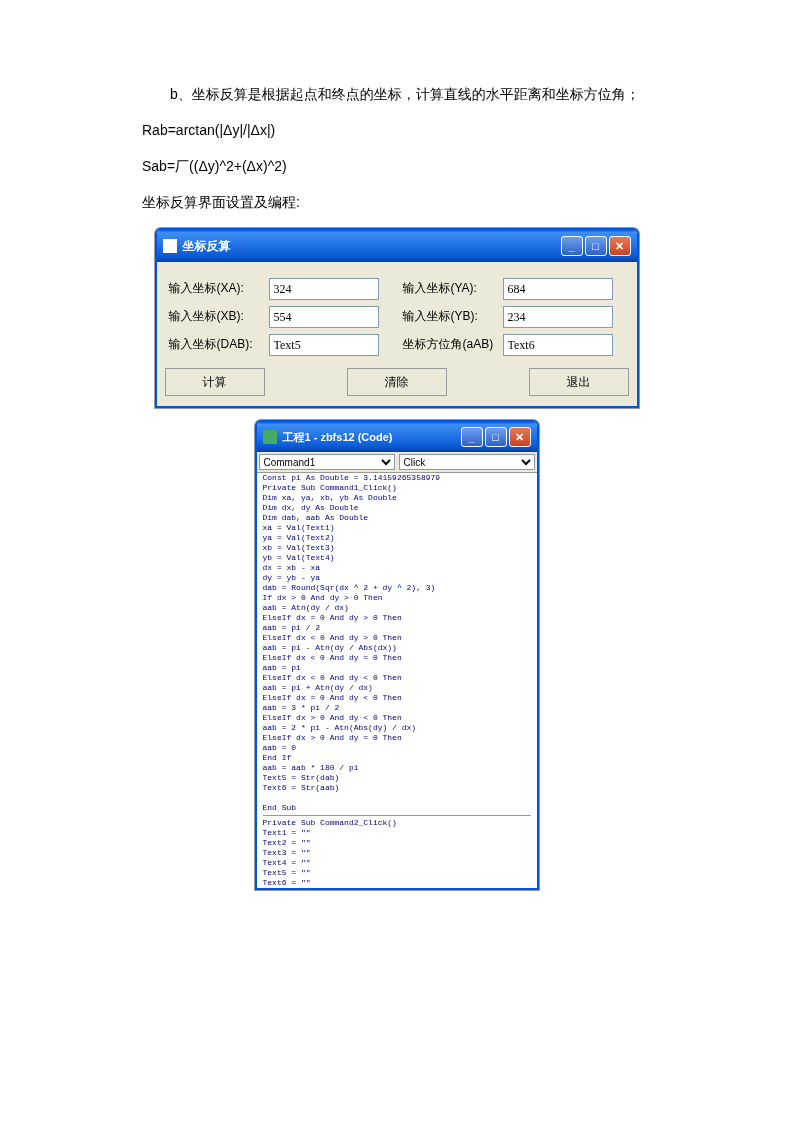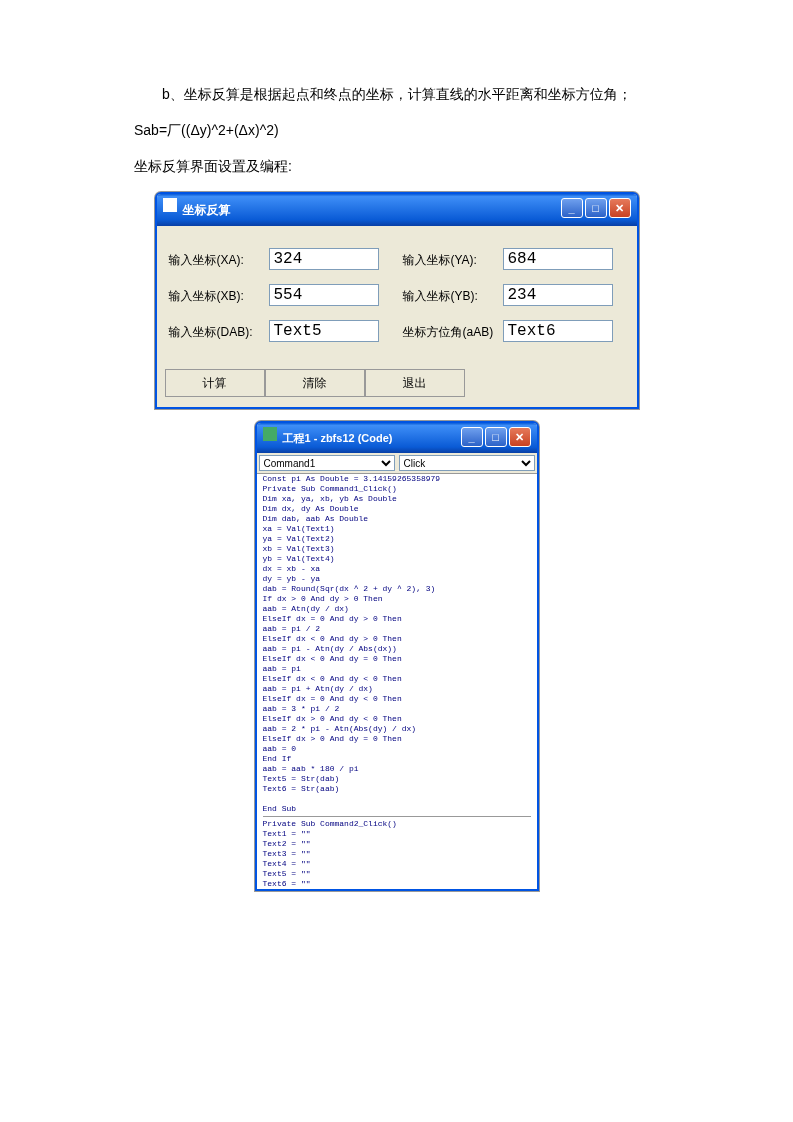--- a/index.html
+++ b/index.html
@@ -1,44 +1,45 @@
 <!DOCTYPE html>
 <html><head>
 <meta charset="utf-8">
 <style>
 body{margin:0;background:#fff;font-family:"SimSun","Microsoft YaHei",sans-serif;font-size:14px;color:#000;width:793px}
 .page{padding:80px 130px 40px 130px;line-height:2}
-.para{margin:0 0 8px 4px;text-indent:2em}
+.para{margin:0 0 8px 12px;text-indent:2em}
 .win{margin:12px auto;border:2px solid #0054e3;border-radius:6px 6px 0 0;background:#ece9d8;width:480px;box-shadow:0 0 0 1px #999;font-size:12px}
-.ttl{background:linear-gradient(to bottom,#0a5bd6,#3e8ef7 8%,#0a5bd6 80%,#083fa5);color:#fff;padding:4px 6px;display:flex;border-radius:4px 4px 0 0}
+.ttl{background:linear-gradient(to bottom,#0a5bd6,#3e8ef7 8%,#0a5bd6 80%,#083fa5);color:#fff;padding:4px 6px;display:flex;align-items:center;border-radius:4px 4px 0 0}
 .ttl .ico{width:14px;height:14px;background:#fff;margin-right:6px;display:inline-block}
 .ttl .t{flex:1;font-weight:bold}
 .wbtn{display:flex;gap:2px}
 .wbtn span{width:20px;height:18px;background:linear-gradient(#6fa0ee,#2c62c8);border:1px solid #fff;border-radius:3px;display:flex;align-items:center;justify-content:center;color:#fff;font-weight:bold;font-size:11px}
 .wbtn .cl{background:linear-gradient(#e67a5b,#c94223)}
 .vbform{background:#ece9d8;background-image:radial-gradient(#999 0.5px,transparent 0.5px);background-size:6px 6px;padding:10px 8px}
-.frow{display:flex;align-items:flex-start;margin:12px 0}
+.frow{display:flex;align-items:flex-end;margin:4px 0}
 .frow label{width:100px;padding-left:4px}
-.frow input{width:100px;background:#fff;border:1px solid #7f9db9;padding:2px 4px;height:16px;font-family:Liberation Mono, monospace;font-size:16px}
+.frow input{width:100px;background:#fff;border:1px solid #7f9db9;padding:2px 4px;height:16px;font-family:Liberation Serif, serif;font-size:12px}
 .spacer{width:20px}
-.btns{display:flex;justify-content:flex-start;margin-top:25px}
+.btns{display:flex;justify-content:space-between;margin-top:12px}
 .btns button{width:100px;height:28px;background:#ece9d8;border:1px solid #999;font-family:inherit;font-size:12px;cursor:pointer}
 .codewin{width:280px;margin:0 auto}
 .codewin .ttl{font-size:11px}
 .cw-tool{background:#ece9d8;padding:2px;display:flex;gap:4px;border-bottom:1px solid #999}
 .cw-tool select{flex:1;font-size:10px;border:1px solid #7f9db9;background:#fff;height:16px}
 .codearea{background:#fff;padding:0 6px;font-family:"Courier New",monospace;font-size:8px;line-height:1.25;white-space:pre;color:#000}
 .codearea .c1{color:#000080}
 .codearea hr{border:none;border-top:1px solid #999;margin:2px 0}
 </style>
 </head>
 <body>
 
 <div class="page">
 <p class="para">b、坐标反算是根据起点和终点的坐标，计算直线的水平距离和坐标方位角；</p>
+<p class="para" style="text-indent:0">Rab=arctan(|Δy|/|Δx|)</p>
 <p class="para" style="text-indent:0">Sab=厂((Δy)^2+(Δx)^2)</p>
 <p class="para" style="text-indent:0">坐标反算界面设置及编程:</p>
 
 <div class="win">
   <div class="ttl">
     <span class="ico"></span>
     <span class="t">坐标反算</span>
     <div class="wbtn">
       <span>_</span>
       <span>□</span>

